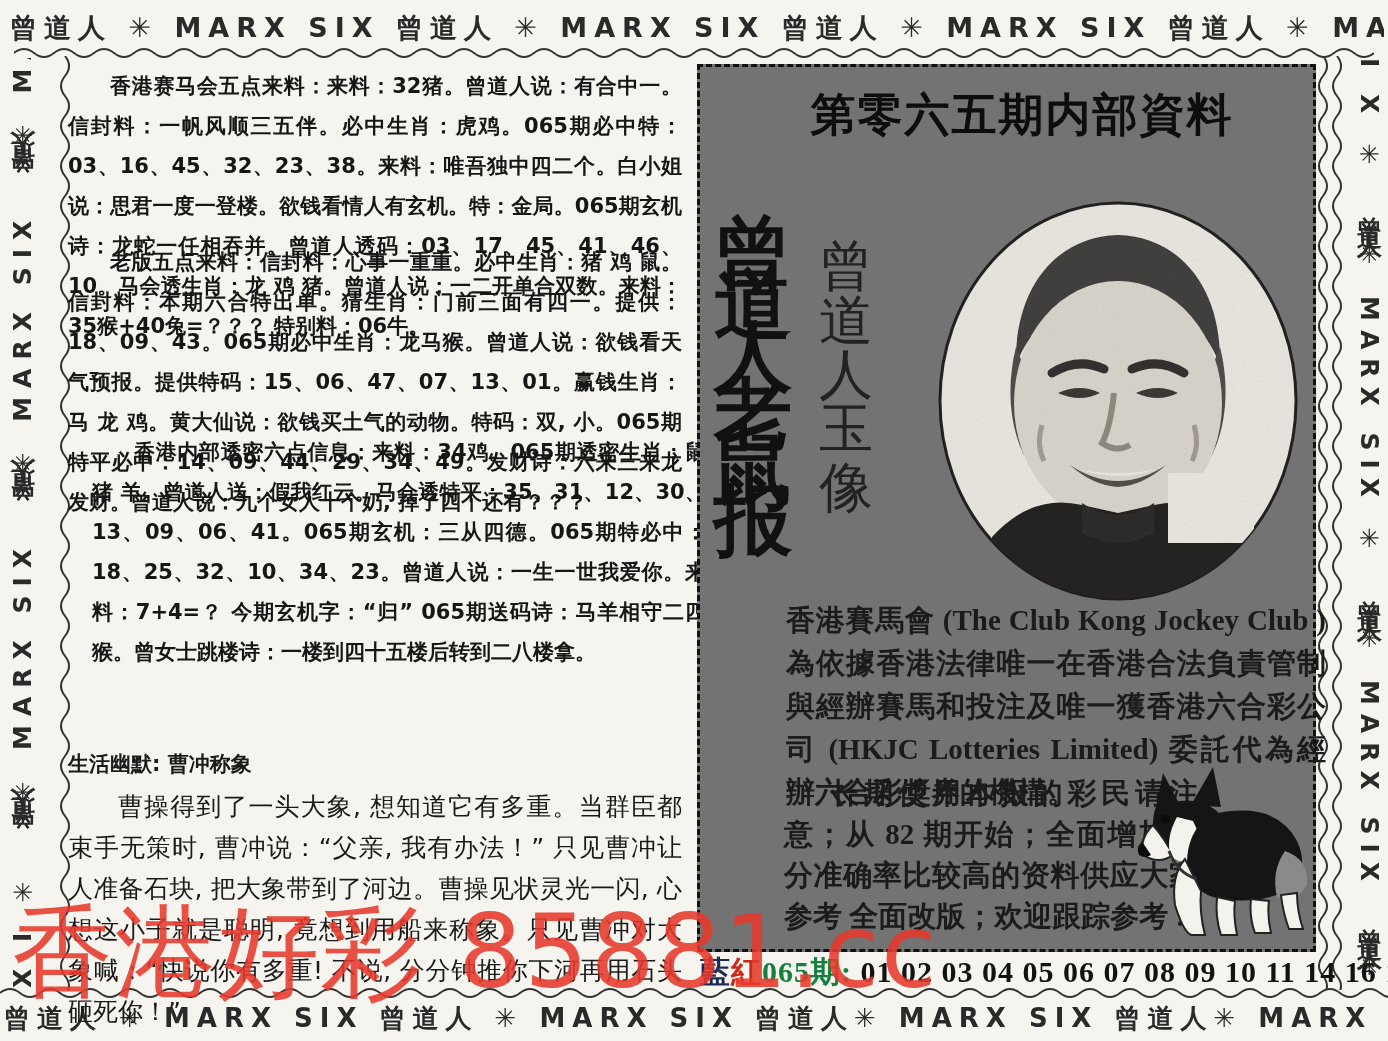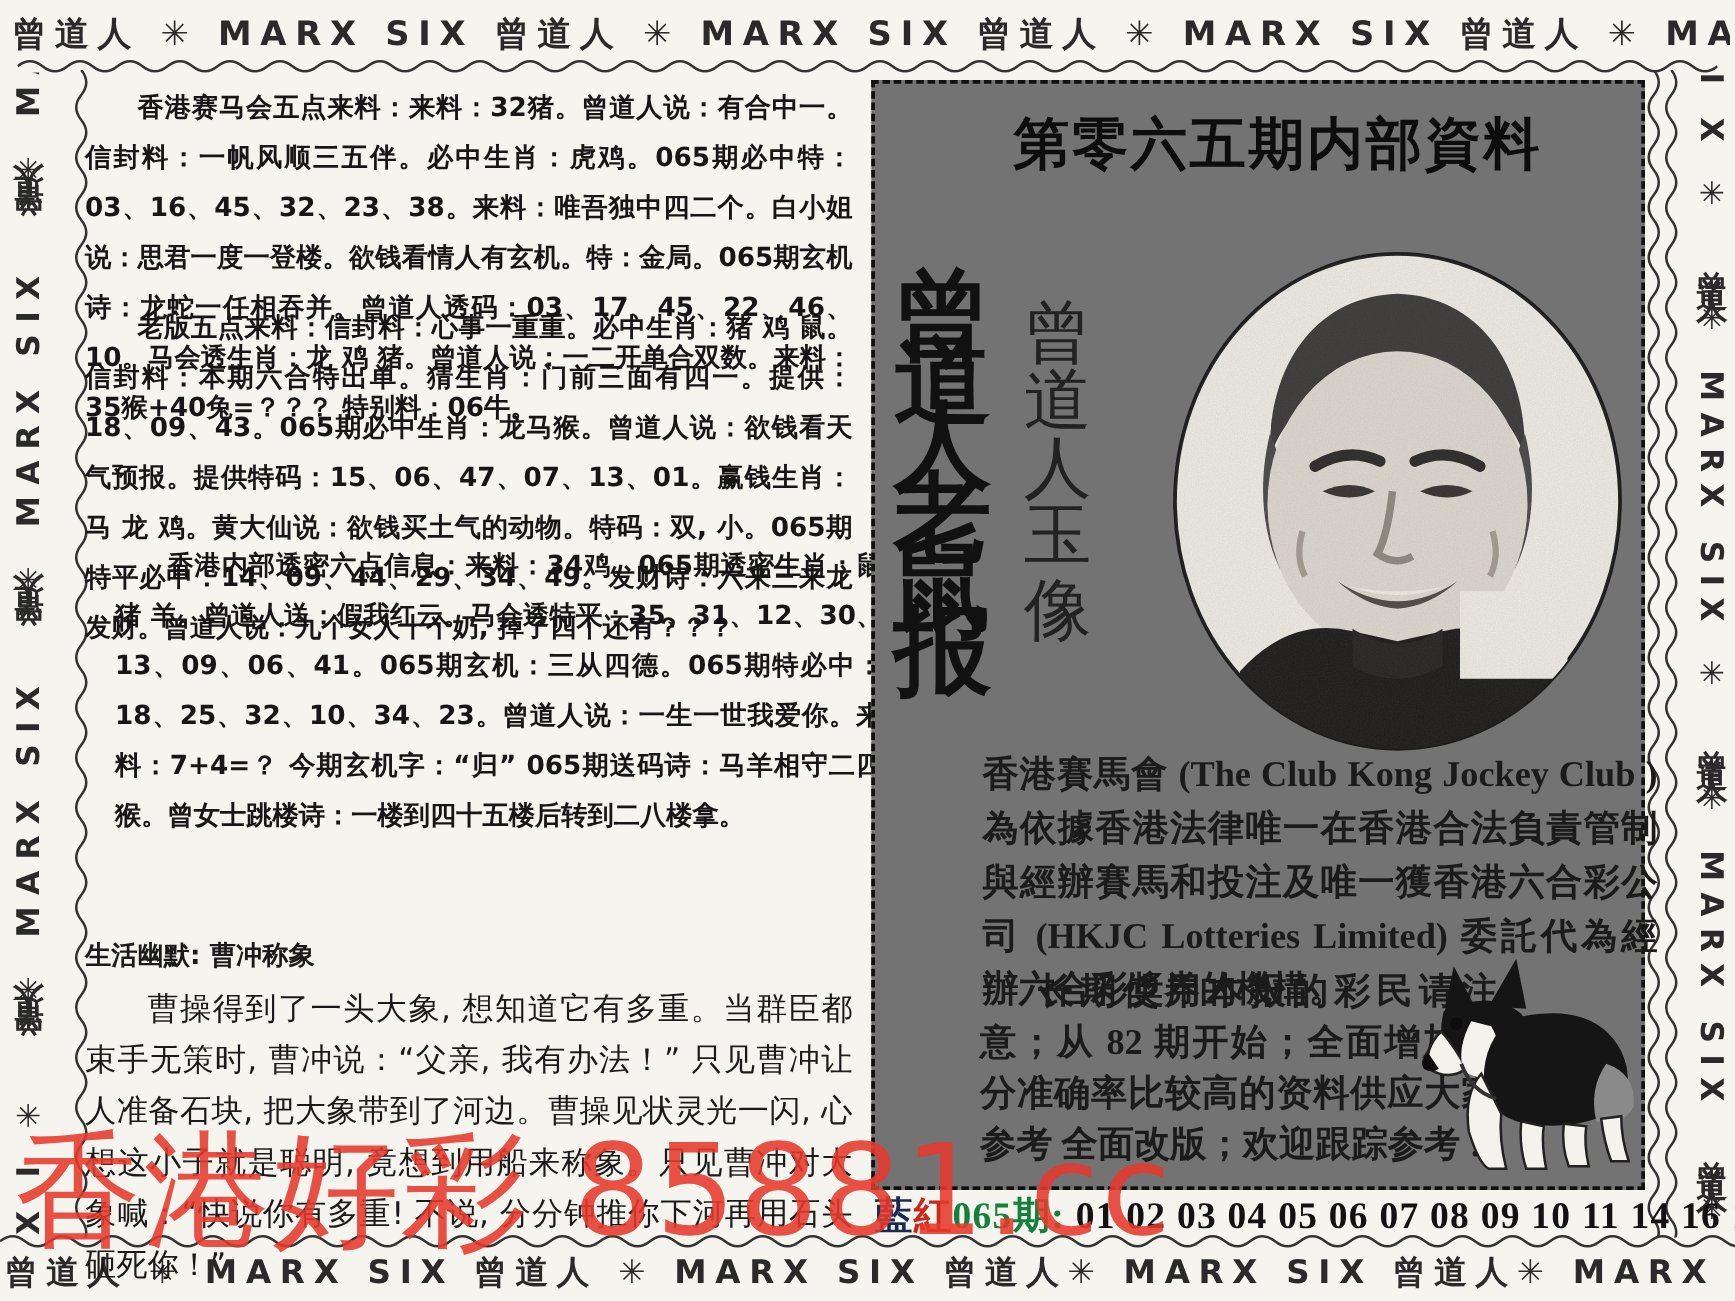--- a/index.html
+++ b/index.html
@@ -69,21 +69,21 @@
   <svg class="wave vert" style="left:72px;top:56px" width="934" height="14">
       <path fill="none" stroke="#333" stroke-width="2" d="M0 7 q10 -8 20 0 q10 8 20 0 q10 -8 20 0 q10 8 20 0 q10 -8 20 0 q10 8 20 0 q10 -8 20 0 q10 8 20 0 q10 -8 20 0 q10 8 20 0 q10 -8 20 0 q10 8 20 0 q10 -8 20 0 q10 8 20 0 q10 -8 20 0 q10 8 20 0 q10 -8 20 0 q10 8 20 0 q10 -8 20 0 q10 8 20 0 q10 -8 20 0 q10 8 20 0 q10 -8 20 0 q10 8 20 0 q10 -8 20 0 q10 8 20 0 q10 -8 20 0 q10 8 20 0 q10 -8 20 0 q10 8 20 0 q10 -8 20 0 q10 8 20 0 q10 -8 20 0 q10 8 20 0 q10 -8 20 0 q10 8 20 0 q10 -8 20 0 q10 8 20 0 q10 -8 20 0 q10 8 20 0 q10 -8 20 0 q10 8 20 0 q10 -8 20 0 q10 8 20 0 q10 -8 20 0 q10 8 20 0 q10 -8 20 0 q10 8 20 0"></path>
     </svg>
   <svg class="wave vert" style="left:1330px;top:56px" width="934" height="14">
       <path fill="none" stroke="#333" stroke-width="2" d="M0 7 q10 -8 20 0 q10 8 20 0 q10 -8 20 0 q10 8 20 0 q10 -8 20 0 q10 8 20 0 q10 -8 20 0 q10 8 20 0 q10 -8 20 0 q10 8 20 0 q10 -8 20 0 q10 8 20 0 q10 -8 20 0 q10 8 20 0 q10 -8 20 0 q10 8 20 0 q10 -8 20 0 q10 8 20 0 q10 -8 20 0 q10 8 20 0 q10 -8 20 0 q10 8 20 0 q10 -8 20 0 q10 8 20 0 q10 -8 20 0 q10 8 20 0 q10 -8 20 0 q10 8 20 0 q10 -8 20 0 q10 8 20 0 q10 -8 20 0 q10 8 20 0 q10 -8 20 0 q10 8 20 0 q10 -8 20 0 q10 8 20 0 q10 -8 20 0 q10 8 20 0 q10 -8 20 0 q10 8 20 0 q10 -8 20 0 q10 8 20 0 q10 -8 20 0 q10 8 20 0 q10 -8 20 0 q10 8 20 0 q10 -8 20 0 q10 8 20 0"></path>
     </svg>
   <svg class="wave vert" style="left:1344px;top:56px" width="934" height="14">
       <path fill="none" stroke="#333" stroke-width="2" d="M0 7 q10 -8 20 0 q10 8 20 0 q10 -8 20 0 q10 8 20 0 q10 -8 20 0 q10 8 20 0 q10 -8 20 0 q10 8 20 0 q10 -8 20 0 q10 8 20 0 q10 -8 20 0 q10 8 20 0 q10 -8 20 0 q10 8 20 0 q10 -8 20 0 q10 8 20 0 q10 -8 20 0 q10 8 20 0 q10 -8 20 0 q10 8 20 0 q10 -8 20 0 q10 8 20 0 q10 -8 20 0 q10 8 20 0 q10 -8 20 0 q10 8 20 0 q10 -8 20 0 q10 8 20 0 q10 -8 20 0 q10 8 20 0 q10 -8 20 0 q10 8 20 0 q10 -8 20 0 q10 8 20 0 q10 -8 20 0 q10 8 20 0 q10 -8 20 0 q10 8 20 0 q10 -8 20 0 q10 8 20 0 q10 -8 20 0 q10 8 20 0 q10 -8 20 0 q10 8 20 0 q10 -8 20 0 q10 8 20 0 q10 -8 20 0 q10 8 20 0"></path>
     </svg>
 
-  <p class="tips" id="p1">香港赛马会五点来料：来料：32猪。曾道人说：有合中一。信封料：一帆风顺三五伴。必中生肖：虎鸡。065期必中特：03、16、45、32、23、38。来料：唯吾独中四二个。白小姐说：思君一度一登楼。欲钱看情人有玄机。特：金局。065期玄机诗：龙蛇一任相吞并。曾道人透码：03、17、45、22、46、10。马会透生肖：龙 鸡 猪。曾道人说：一二开单合双数。来料：35猴+40兔=？？？ 特别料：06牛。</p>
+  <p class="tips" id="p1">香港赛马会五点来料：来料：32猪。曾道人说：有合中一。信封料：一帆风顺三五伴。必中生肖：虎鸡。065期必中特：03、16、45、32、23、38。来料：唯吾独中四二个。白小姐说：思君一度一登楼。欲钱看情人有玄机。特：金局。065期玄机诗：龙蛇一任相吞并。曾道人透码：03、17、45、41、46、10。马会透生肖：龙 鸡 猪。曾道人说：一二开单合双数。来料：35猴+40兔=？？？ 特别料：06牛。</p>
   <p class="tips" id="p2">老版五点来料：信封料：心事一重重。必中生肖：猪 鸡 鼠。信封料：本期六合特出单。猜生肖：门前三面有四一。提供：18、09、43。065期必中生肖：龙马猴。曾道人说：欲钱看天气预报。提供特码：15、06、47、07、13、01。赢钱生肖：马 龙 鸡。黄大仙说：欲钱买土气的动物。特码：双, 小。065期特平必中：14、09、44、29、34、49。发财诗：六来三来龙发财。曾道人说：九个女人十个奶, 掉了四个还有？？？</p>
   <p class="tips" id="p3">香港内部透密六点信息：来料：34鸡。065期透密生肖：鼠 猪 羊。曾道人送：假我红云。马会透特平：35、31、12、30、13、09、06、41。065期玄机：三从四德。065期特必中：18、25、32、10、34、23。曾道人说：一生一世我爱你。来料：7+4=？ 今期玄机字：“归” 065期送码诗：马羊相守二四猴。曾女士跳楼诗：一楼到四十五楼后转到二八楼拿。</p>
   <p class="humor-head">生活幽默: 曹冲称象</p>
   <p class="humor-body">曹操得到了一头大象, 想知道它有多重。当群臣都束手无策时, 曹冲说：“父亲, 我有办法！” 只见曹冲让人准备石块, 把大象带到了河边。曹操见状灵光一闪, 心想这小子就是聪明, 竟想到用船来称象。只见曹冲对大象喊：“快说你有多重! 不说, 分分钟推你下河再用石头砸死你！”</p>
 
   <div class="panel">
     <h1 class="panel-title">第零六五期内部資料</h1>
 
     <div class="vert masthead">曾道人老鼠报</div>
     <div class="vert jade-label">曾道人玉像</div>

